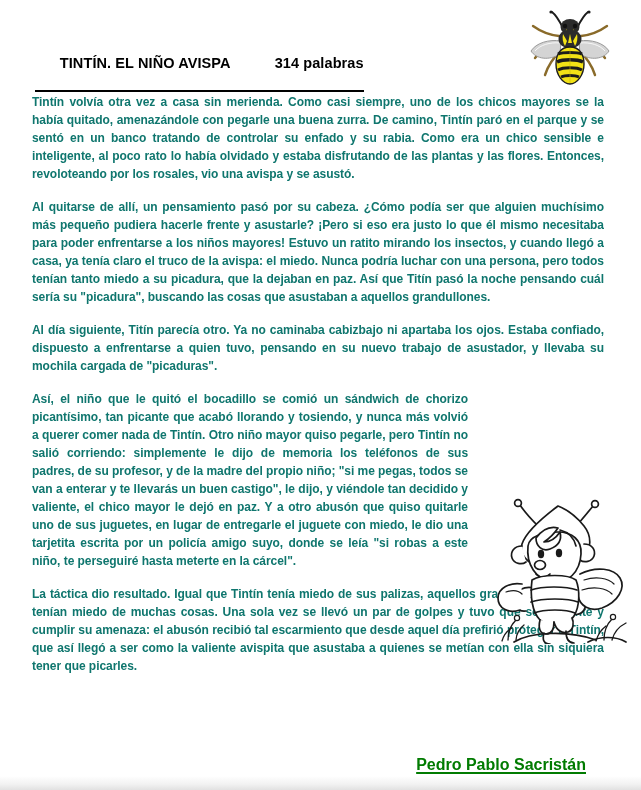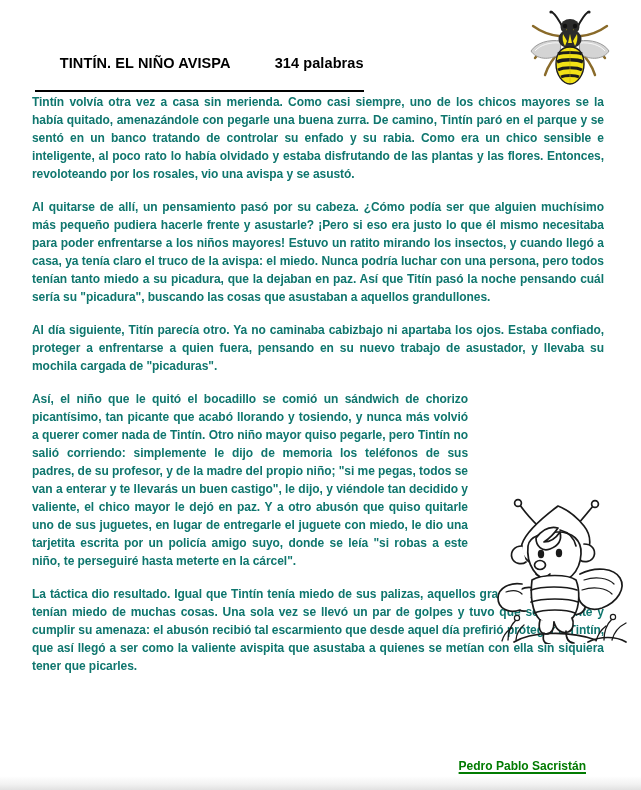--- a/index.html
+++ b/index.html
@@ -102,21 +102,21 @@
   .signature {
     position: absolute;
     left: 0;
     top: 756px;
     width: 641px;
     text-align: right;
     padding-right: 55px;
     box-sizing: border-box;
   }
   .signature span {
-    font-size: 12px;
+    font-size: 16px;
     font-weight: bold;
     color: #017b01;
     text-decoration: underline;
     text-decoration-thickness: 2px;
     text-underline-offset: 2px;
   }
 </style>
 </head>
 <body>
 
@@ -162,21 +162,21 @@
       <path d="M30 53 C36 50 50 50 56 53" stroke="#1c1c1c" stroke-width="3.4" fill="none"></path>
       <path d="M31 61 C36 58 50 58 55 61" stroke="#1c1c1c" stroke-width="3.2" fill="none"></path>
       <path d="M34 68 C38 66 48 66 52 68" stroke="#1c1c1c" stroke-width="2.8" fill="none"></path>
       <path d="M43 39 L43 74" stroke="#c9b910" stroke-width="0.8" fill="none" opacity="0.7"></path>
     </svg>
   </div>
 
   <div class="content">
     <p class="para">Tintín volvía otra vez a casa sin merienda. Como casi siempre, uno de los chicos mayores se la había quitado, amenazándole con pegarle una buena zurra. De camino, Tintín paró en el parque y se sentó en un banco tratando de controlar su enfado y su rabia. Como era un chico sensible e inteligente, al poco rato lo había olvidado y estaba disfrutando de las plantas y las flores. Entonces,  revoloteando por los rosales, vio una avispa y se asustó.</p>
     <p class="para">Al quitarse de allí, un pensamiento pasó por su cabeza. ¿Cómo podía ser que alguien muchísimo más pequeño pudiera hacerle frente y asustarle? ¡Pero si eso era justo lo que él mismo necesitaba para poder enfrentarse a los niños mayores! Estuvo un ratito mirando los insectos, y cuando llegó a casa, ya tenía claro el truco de la avispa: el miedo. Nunca podría luchar con una persona, pero todos tenían tanto miedo a su picadura, que la dejaban en paz. Así que Titín pasó la noche pensando cuál sería su "picadura", buscando las cosas que asustaban a aquellos grandullones.</p>
-    <p class="para">Al día siguiente, Titín parecía otro. Ya no caminaba cabizbajo ni apartaba los ojos. Estaba confiado, proteger a enfrentarse a quien fuera, pensando en su nuevo trabajo de asustador, y llevaba su mochila cargada de "picaduras".</p>
+    <p class="para">Al día siguiente, Titín parecía otro. Ya no caminaba cabizbajo ni apartaba los ojos. Estaba confiado, dispuesto a enfrentarse a quien tuvo, pensando en su nuevo trabajo de asustador, y llevaba su mochila cargada de "picaduras".</p>
     <p class="para">
       <span class="wrap-float"></span><span>Así, el niño que le quitó el bocadillo se comió un sándwich de chorizo picantísimo, tan picante que acabó llorando y tosiendo, y nunca más volvió a querer comer nada de Tintín. Otro niño mayor quiso pegarle, pero Tintín no salió corriendo: simplemente  le dijo de memoria los teléfonos de sus padres, de su profesor, y de la madre del propio niño; "si me pegas, todos se van a enterar y te llevarás un buen castigo", le dijo, y viéndole tan decidido y valiente, el chico mayor le dejó en paz. Y a otro abusón que quiso quitarle uno de sus juguetes, en lugar de entregarle el juguete con miedo, le dio una tarjetita escrita por un policía amigo suyo, donde se leía "si robas a este niño, te perseguiré hasta meterte en la cárcel".</span>
     </p>
     <p class="para">La táctica dio resultado. Igual que Tintín tenía miedo de sus palizas, aquellos grandullones también tenían miedo de muchas cosas. Una sola vez se llevó un par de golpes y tuvo que ser valiente y cumplir su amenaza: el abusón recibió tal escarmiento que desde aquel día prefirió proteger a Tintín, que así llegó a ser como la valiente avispita que asustaba a quienes se metían con ella sin siquiera tener que picarles.</p>
   </div>
 
   <svg class="child-img" viewBox="0 0 148 152">
     <g fill="#ffffff" stroke="#1a1a1a" stroke-width="1.7" stroke-linecap="round" stroke-linejoin="round">
 
       <path d="M46 34 C38 26 32 19 28 13" fill="none"></path>

